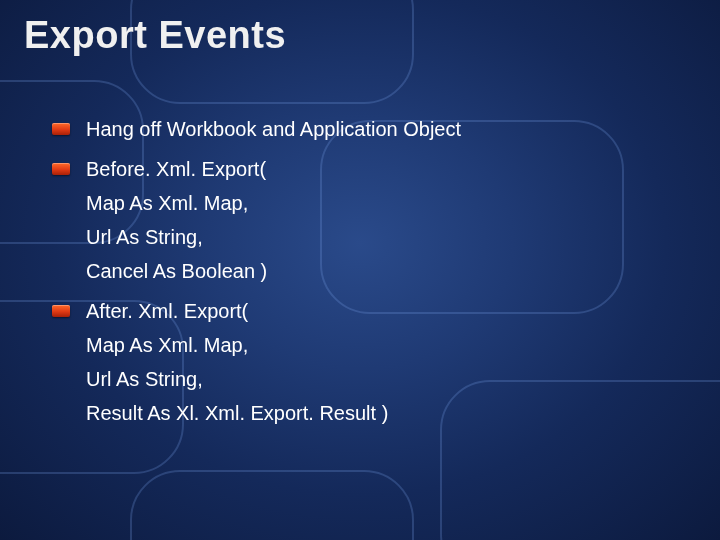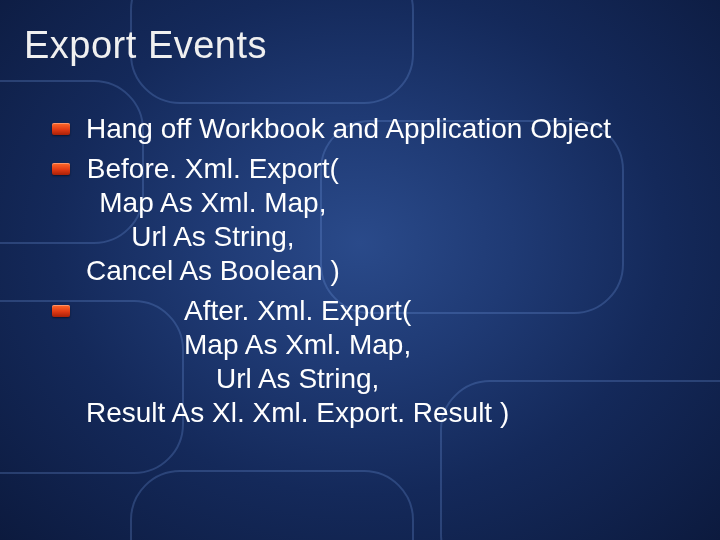--- a/index.html
+++ b/index.html
@@ -19,24 +19,24 @@
   }
   
   .deco {
     position: absolute;
     border: 2px solid rgba(120, 160, 230, 0.25);
     border-radius: 50px;
     pointer-events: none;
   }
   .title {
     position: absolute;
-    top: 24px;
+    top: 14px;
     left: 24px;
     font-size: 38px;
-    font-weight: normal;
+    font-weight: bold;
     color: #f0f0f0;
     letter-spacing: 0.5px;
   }
   .content {
     position: absolute;
     top: 112px;
     left: 52px;
     right: 20px;
   }
   .item {
@@ -48,25 +48,24 @@
     flex: 0 0 auto;
     width: 18px;
     height: 12px;
     margin-top: 11px;
     margin-right: 16px;
     background: linear-gradient(to bottom, #ff6a2a 0%, #e03a14 55%, #a82008 100%);
     border-radius: 2px;
     box-shadow: 0 1px 2px rgba(0,0,0,0.5), inset 0 1px 0 rgba(255,255,255,0.3);
   }
   .text {
-    font-size: 28px;
+    font-size: 20px;
     line-height: 34px;
     color: #ffffff;
     white-space: pre-line;
-    text-align: center;
   }
 </style>
 </head>
 <body>
 
 <div class="slide">
 
   <div class="deco" style="top:-40px; left:130px; width:280px; height:140px;"></div>
   <div class="deco" style="top:80px; left:-120px; width:260px; height:160px;"></div>
   <div class="deco" style="top:120px; left:320px; width:300px; height:190px;"></div>

